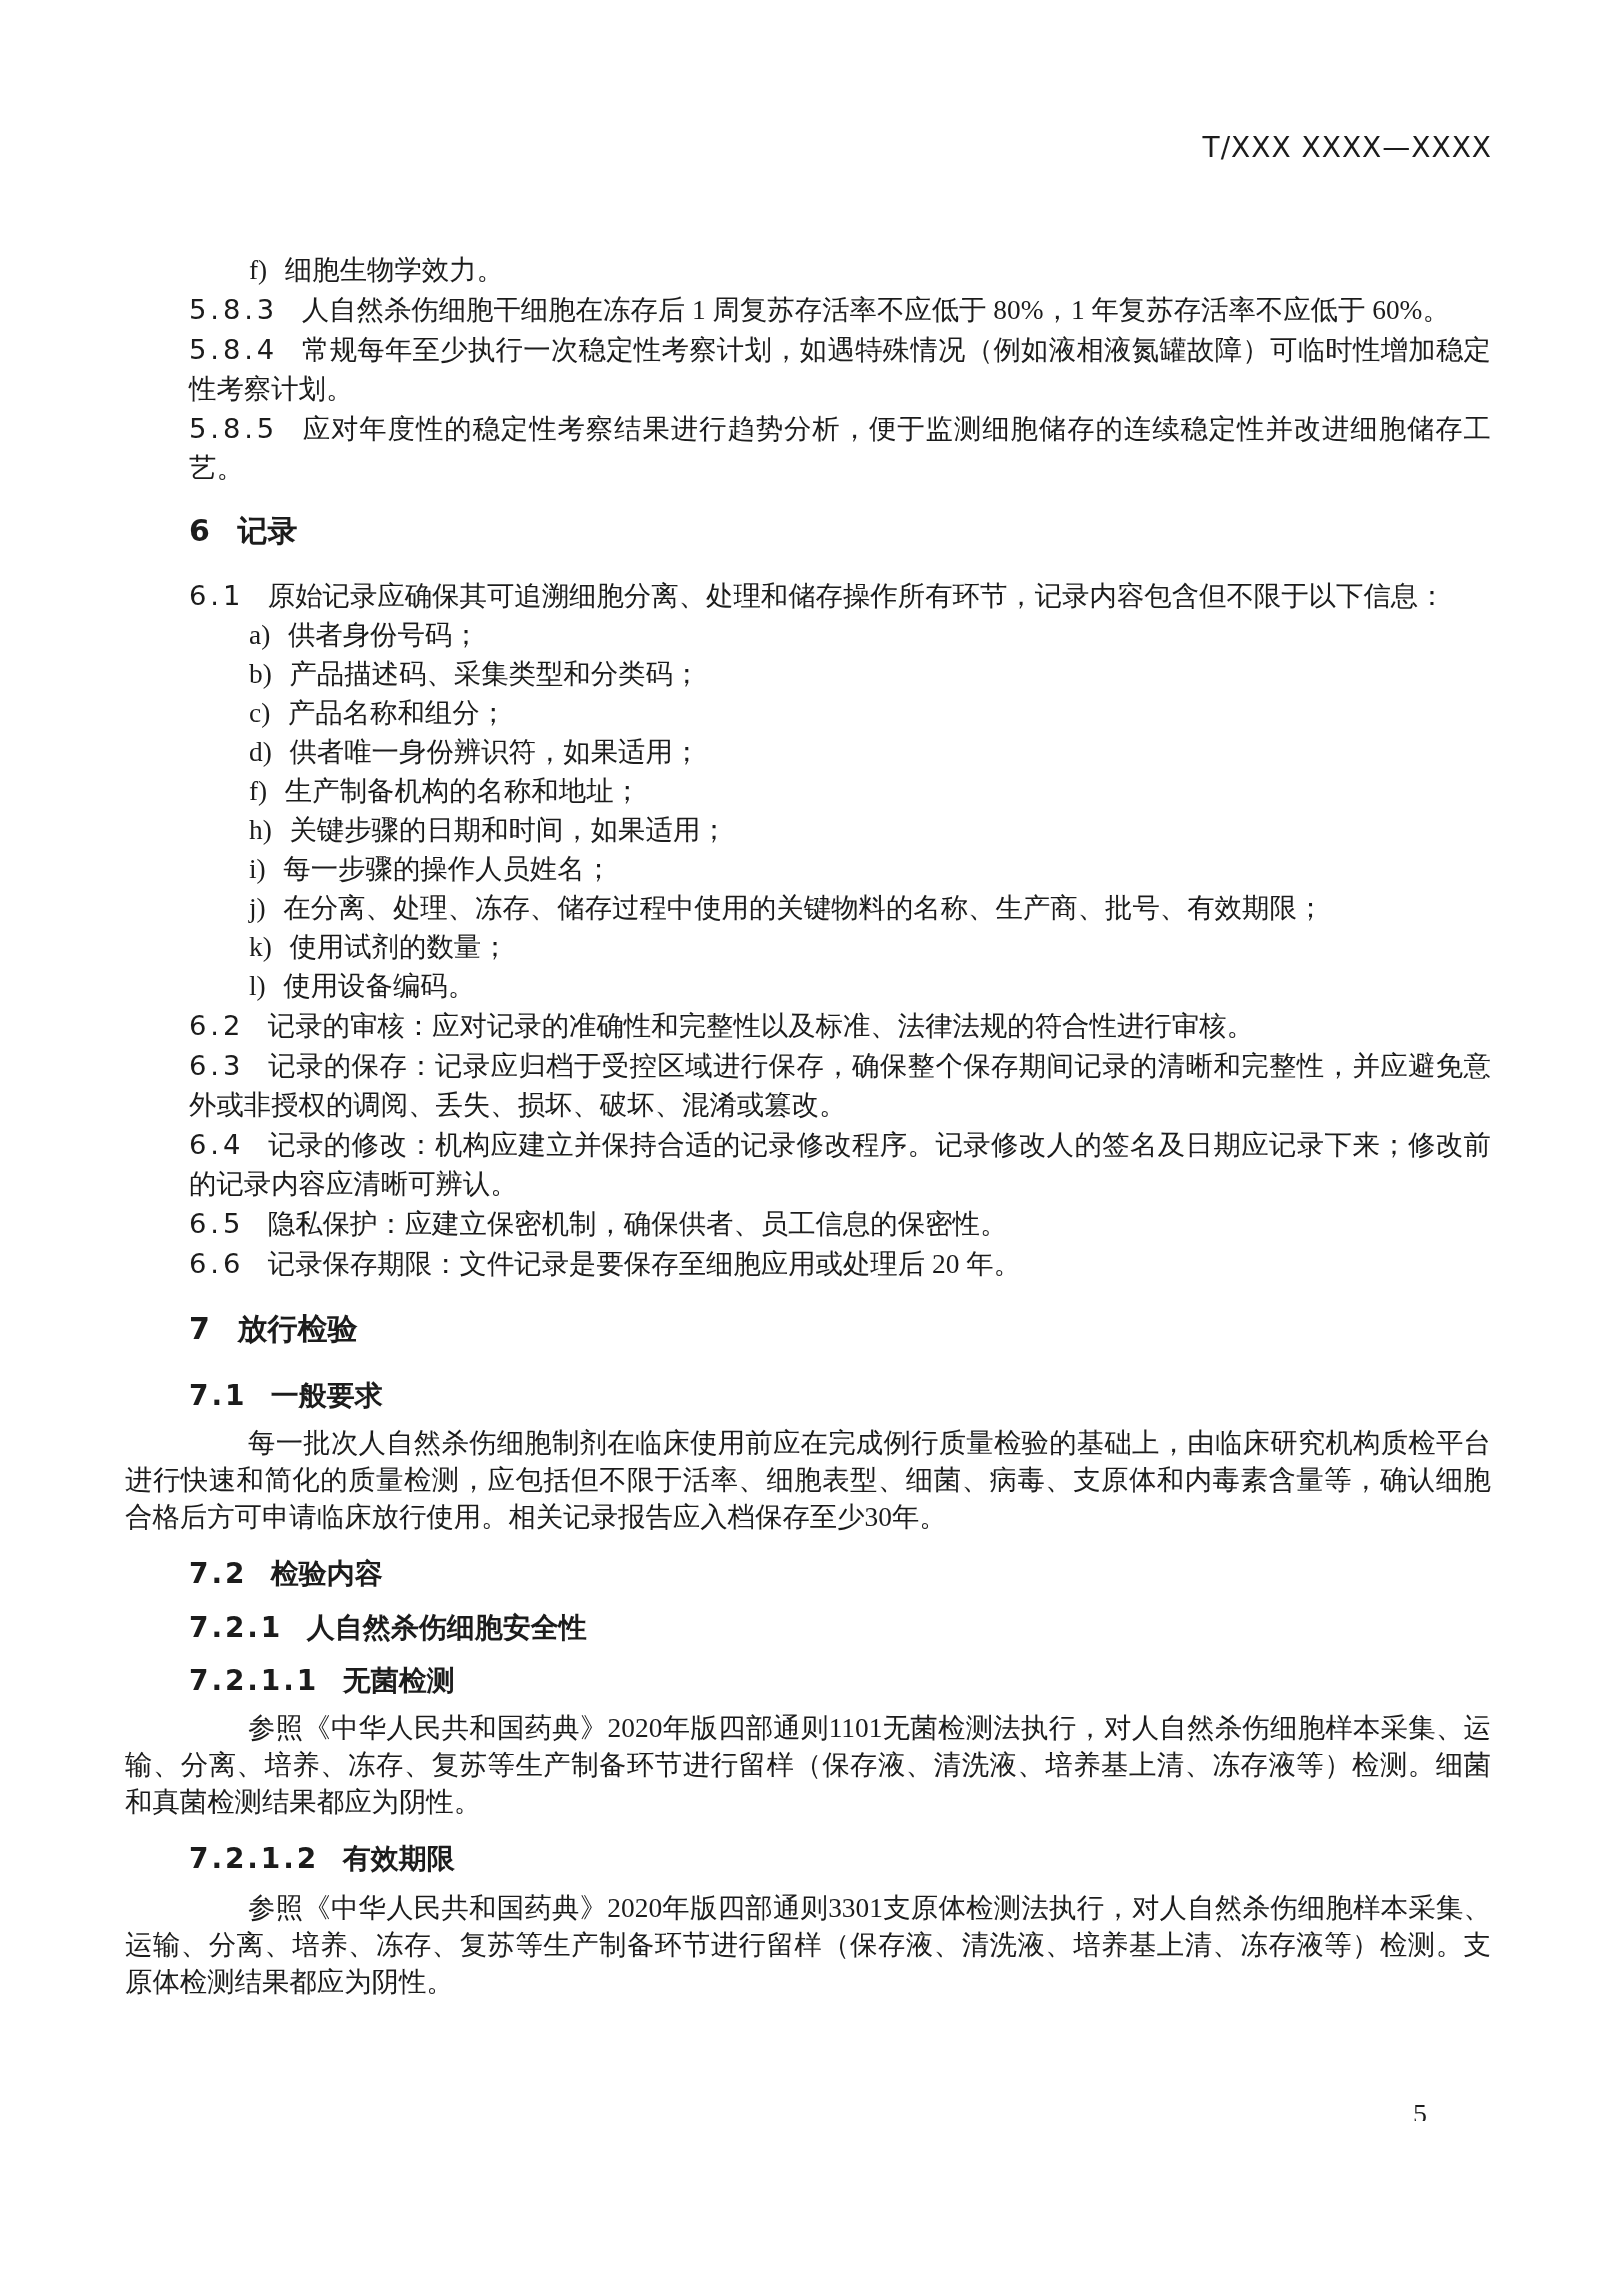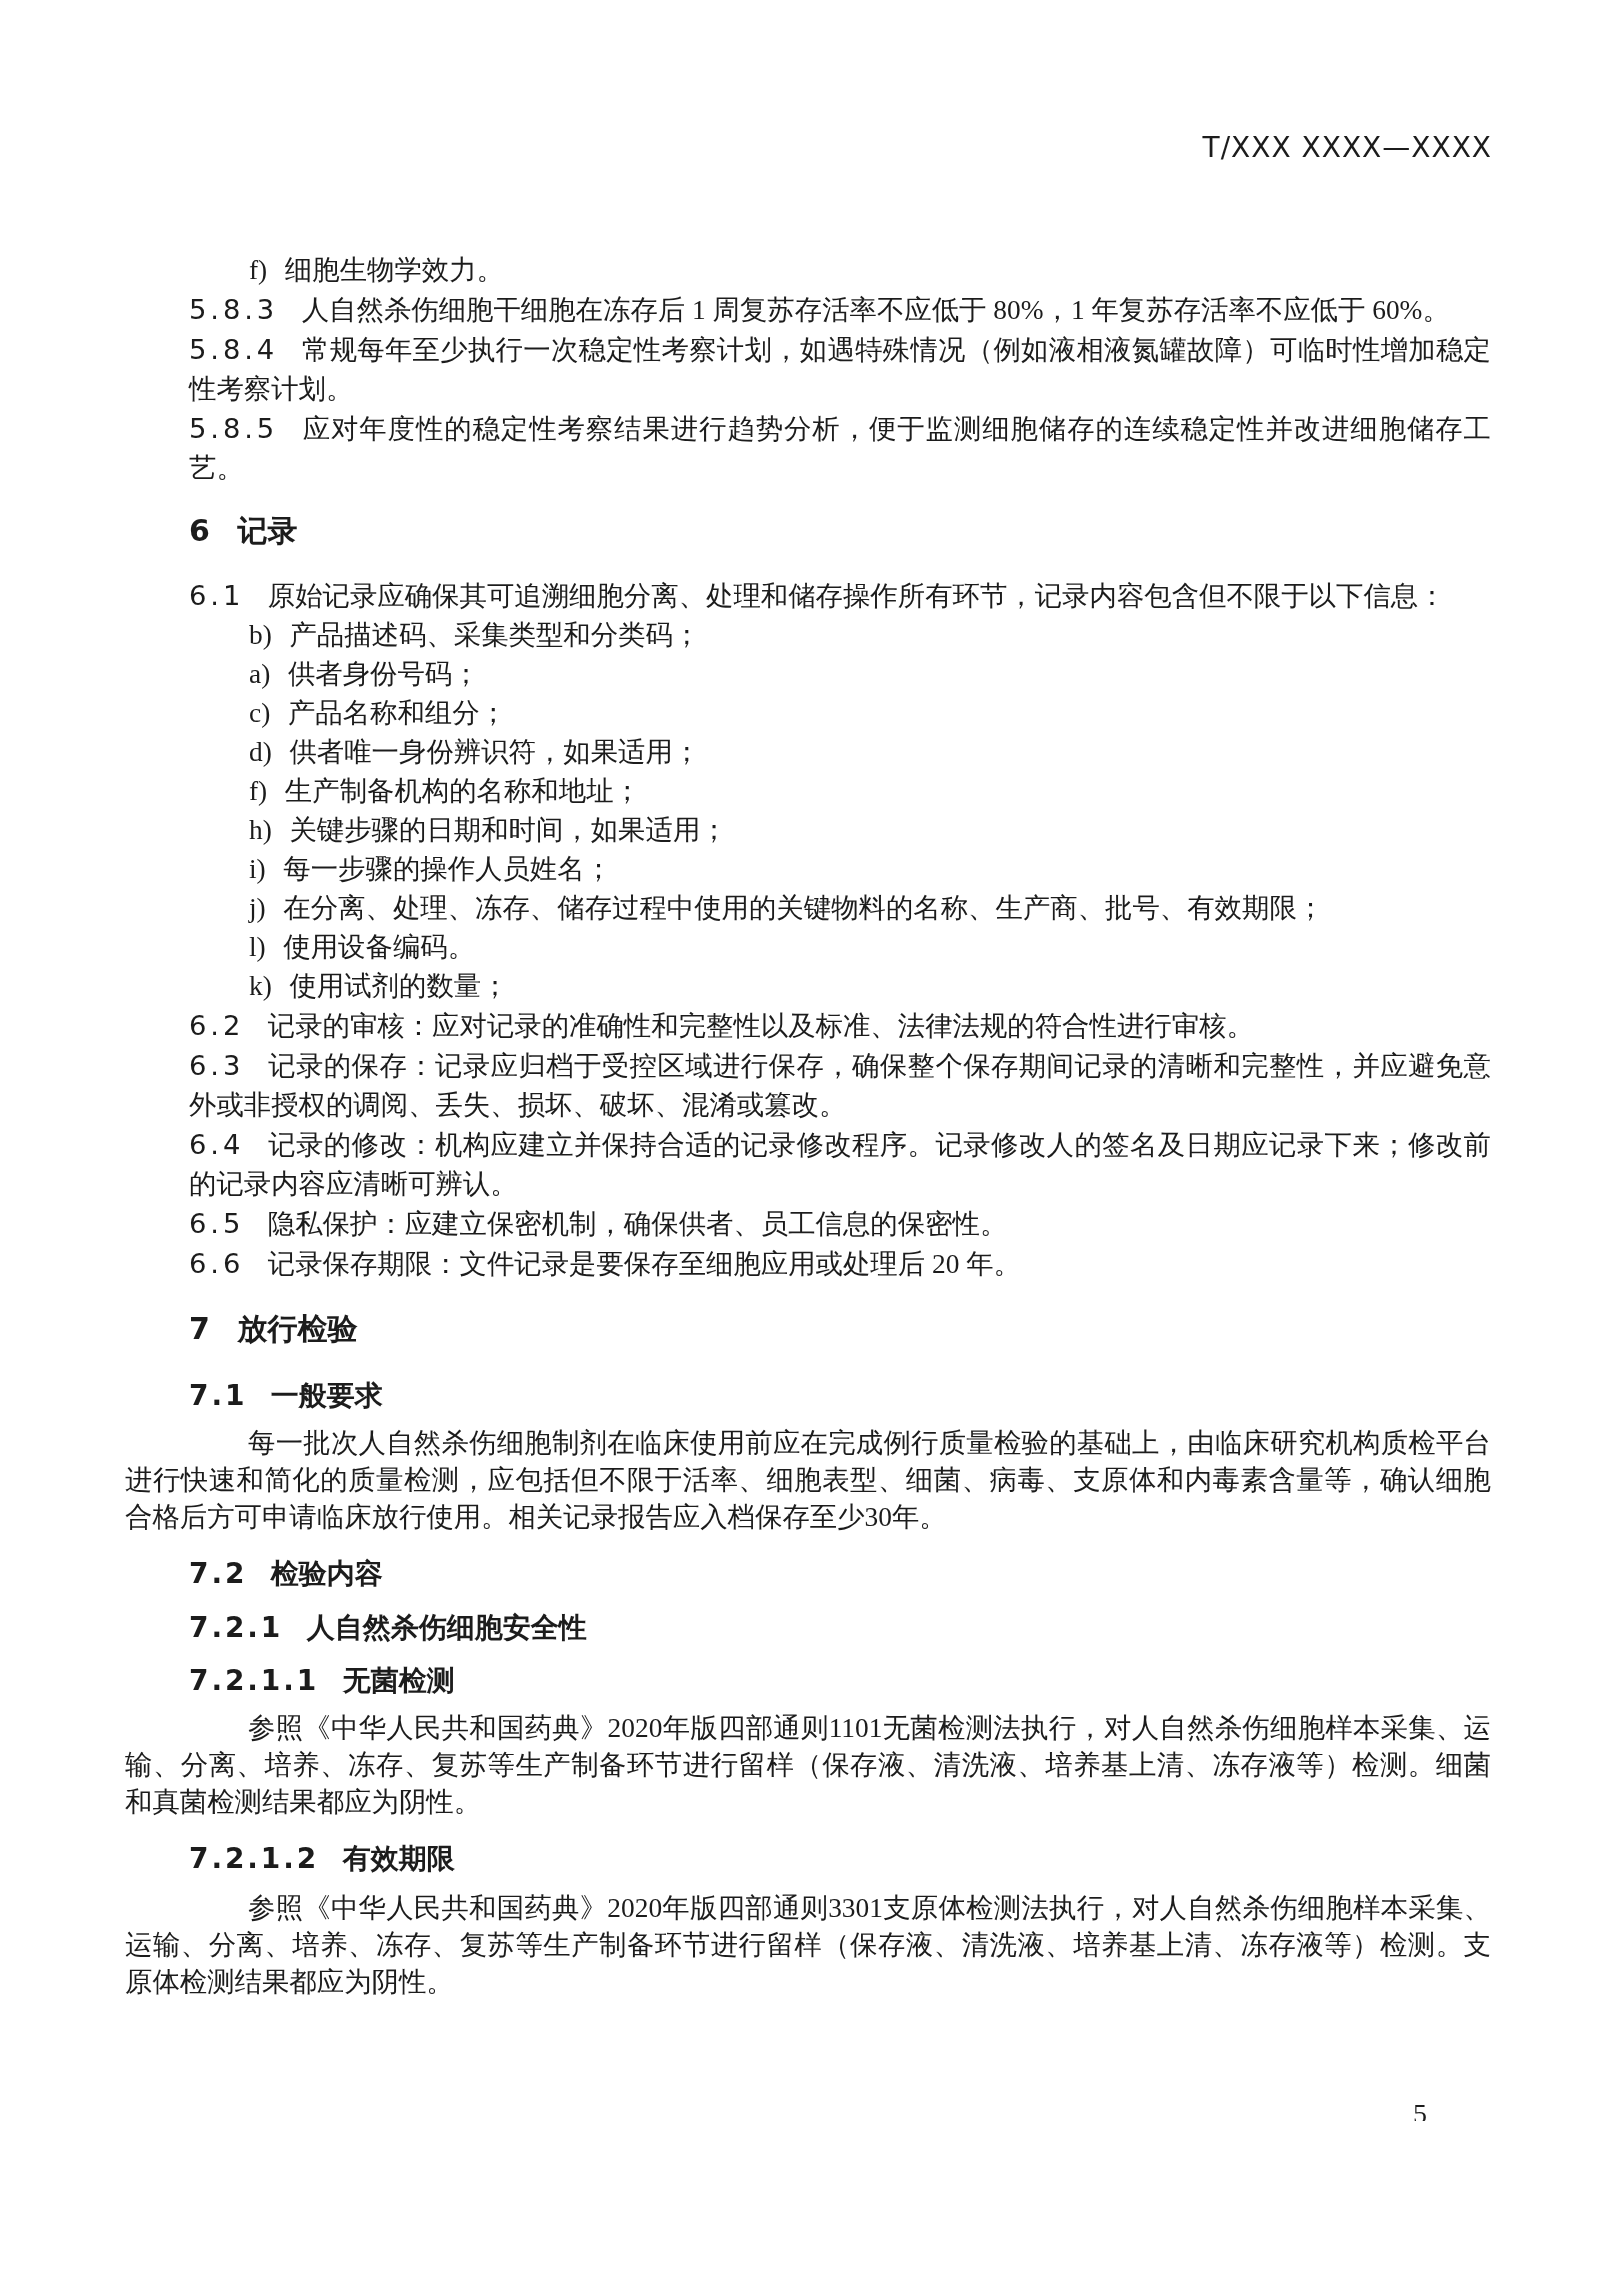--- a/index.html
+++ b/index.html
@@ -102,48 +102,48 @@
 
     <div class="clause h1 sec6-heading">
       <span class="num">6</span><span>记录</span>
     </div>
 
     <div class="clause">
       <span class="num">6.1</span><span>原始记录应确保其可追溯细胞分离、处理和储存操作所有环节，记录内容包含但不限于以下信息：</span>
     </div>
 
     <div class="list-item">
-      <span class="label">b)</span><span>产品描述码、采集类型和分类码；</span>
+      <span class="label">a)</span><span>供者身份号码；</span>
     </div>
     <div class="list-item">
-      <span class="label">a)</span><span>供者身份号码；</span>
+      <span class="label">b)</span><span>产品描述码、采集类型和分类码；</span>
     </div>
     <div class="list-item">
       <span class="label">c)</span><span>产品名称和组分；</span>
     </div>
     <div class="list-item">
       <span class="label">d)</span><span>供者唯一身份辨识符，如果适用；</span>
     </div>
     <div class="list-item">
       <span class="label">f)</span><span>生产制备机构的名称和地址；</span>
     </div>
     <div class="list-item">
       <span class="label">h)</span><span>关键步骤的日期和时间，如果适用；</span>
     </div>
     <div class="list-item">
       <span class="label">i)</span><span>每一步骤的操作人员姓名；</span>
     </div>
     <div class="list-item">
       <span class="label">j)</span><span>在分离、处理、冻存、储存过程中使用的关键物料的名称、生产商、批号、有效期限；</span>
     </div>
     <div class="list-item">
-      <span class="label">l)</span><span>使用设备编码。</span>
+      <span class="label">k)</span><span>使用试剂的数量；</span>
     </div>
     <div class="list-item">
-      <span class="label">k)</span><span>使用试剂的数量；</span>
+      <span class="label">l)</span><span>使用设备编码。</span>
     </div>
 
     <div class="clause">
       <span class="num">6.2</span><span>记录的审核：应对记录的准确性和完整性以及标准、法律法规的符合性进行审核。</span>
     </div>
     <div class="clause">
       <span class="num">6.3</span><span>记录的保存：记录应归档于受控区域进行保存，确保整个保存期间记录的清晰和完整性，并应避免意外或非授权的调阅、丢失、损坏、破坏、混淆或篡改。</span>
     </div>
     <div class="clause">
       <span class="num">6.4</span><span>记录的修改：机构应建立并保持合适的记录修改程序。记录修改人的签名及日期应记录下来；修改前的记录内容应清晰可辨认。</span>

